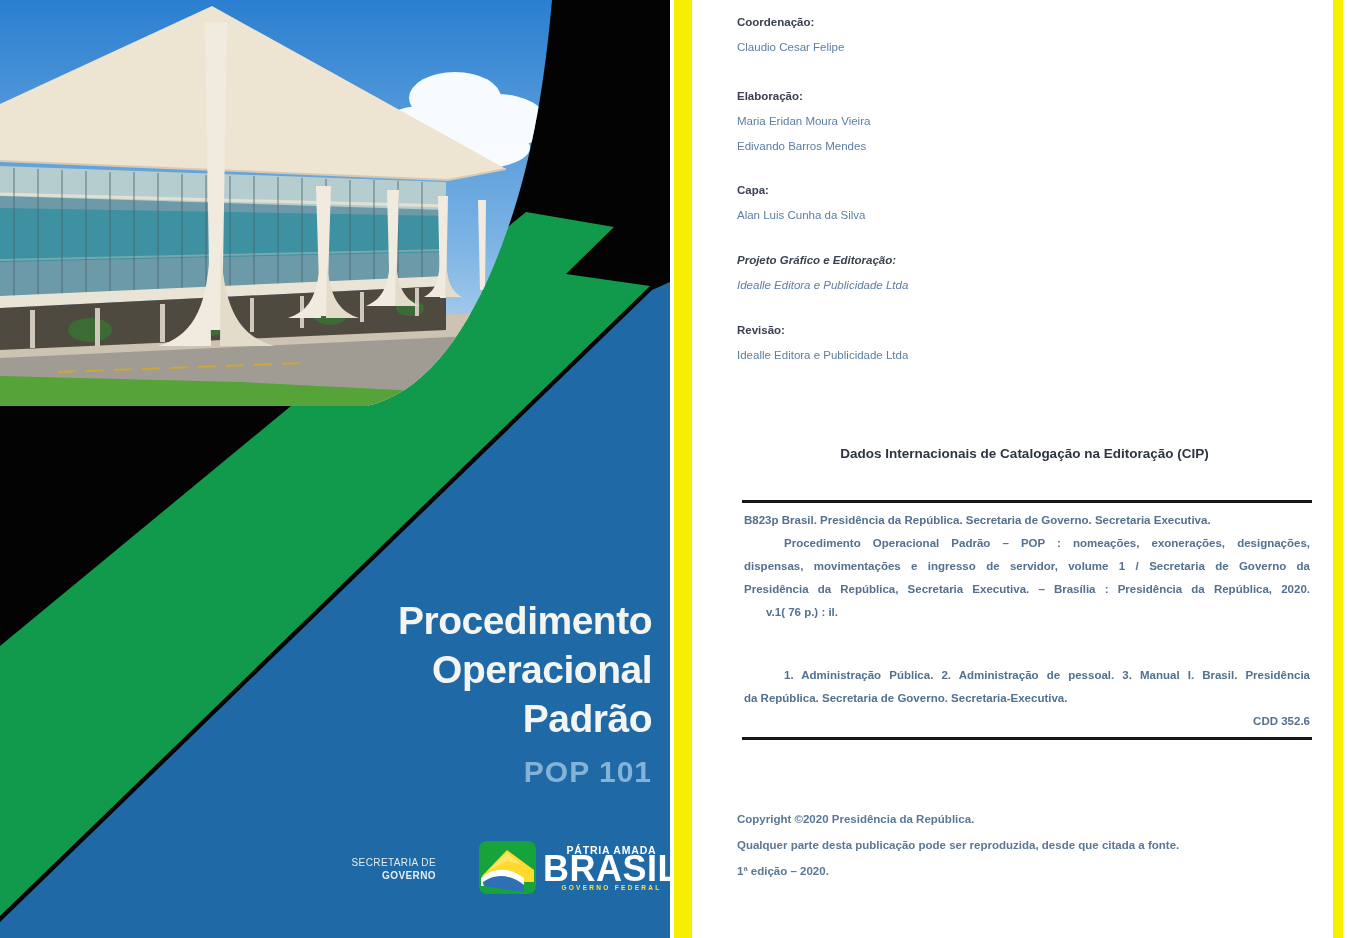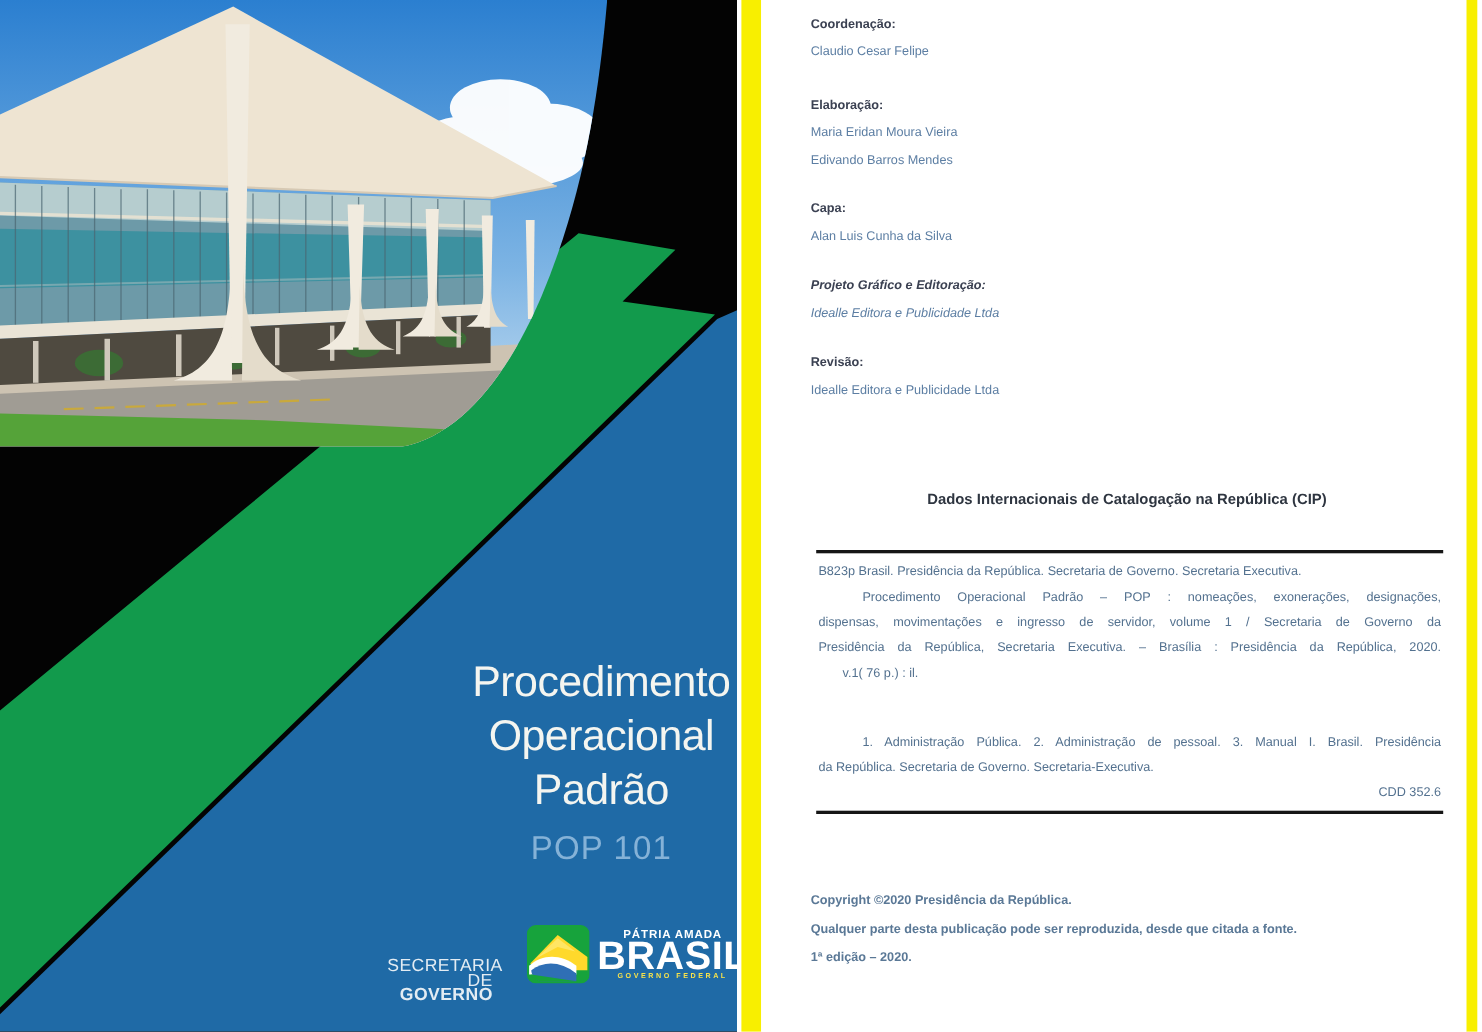--- a/index.html
+++ b/index.html
@@ -7,31 +7,31 @@
     width:1347px;height:938px;position:relative;overflow:hidden;
     background:#ffffff;font-family:"Liberation Sans", sans-serif;
     -webkit-font-smoothing:antialiased;
   }
   .page{position:absolute;top:0;height:938px;}
 
   
   .cover{left:0;width:670px;background:#000;}
   .cover svg.art{position:absolute;left:0;top:0;}
   .cover-title{
-    position:absolute;right:6px;top:596px;text-align:center;
-    color:#f4f5f0;font-weight:normal;font-size:39px;line-height:49px;
+    position:absolute;right:18px;top:596px;text-align:right;
+    color:#f4f5f0;font-weight:bold;font-size:39px;line-height:49px;
     letter-spacing:-0.5px;
   }
   .cover-title .pop{
     margin-top:13px;font-size:30px;line-height:32px;color:#85b2d7;
     letter-spacing:1px;
   }
   .sec-gov{
-    position:absolute;left:352px;top:856px;width:96px;text-align:right;
-    color:#e3ecf3;font-size:16px;line-height:13px;letter-spacing:0.4px;margin-top:16px;
+    position:absolute;left:340px;top:856px;width:96px;text-align:right;
+    color:#e3ecf3;font-size:10px;line-height:13px;letter-spacing:0.4px;
   }
   .sec-gov .b{font-weight:bold;}
   .brand-group{position:absolute;left:479px;top:841px;display:flex;text-align:center;}
   .brand-text{margin-left:7px;color:#ffffff;}
   .brand-top{font-size:10.5px;font-weight:bold;letter-spacing:0.8px;line-height:12px;margin-top:3px;}
   .brand-main{font-size:36px;font-weight:bold;line-height:26px;letter-spacing:0.5px;}
   .brand-bottom{font-size:6.5px;font-weight:bold;color:#f7e24a;letter-spacing:2.3px;line-height:8px;margin-top:2px;}
 
   
   .spine-stripe{position:absolute;top:0;left:674px;width:18px;height:938px;background:#f8ef00;}
@@ -46,21 +46,21 @@
     position:absolute;left:45px;top:446px;width:575px;text-align:center;
     font-size:13.5px;font-weight:bold;color:#2e3540;
   }
   .cip-rule{position:absolute;left:50px;width:570px;height:3px;background:#161616;}
   .rule-top{top:500px;}
   .rule-bottom{top:737px;}
   .cip-text{
     position:absolute;left:52px;top:509px;width:566px;
     font-size:11.5px;line-height:23px;color:#53718f;
   }
-  .cip-line{height:23px;white-space:nowrap;}
+  .cip-line{height:23px;white-space:nowrap;font-weight:bold;}
   .cip-line.j{white-space:normal;text-align:justify;text-align-last:justify;}
   .ind40{padding-left:40px;}
   .ind22{padding-left:22px;}
   .cip-spacer{height:40px;}
   .cip-line.right{text-align:right;}
   .copyright{
     position:absolute;left:45px;top:806px;
     font-size:11.5px;line-height:26px;color:#5a7896;font-weight:bold;
   }
 </style>
@@ -210,21 +210,21 @@
     <div class="credit-section" style="top:248px;font-style:italic;">
       <div class="credit-label">Projeto Gráfico e Editoração:</div>
       <div class="credit-name">Idealle Editora e Publicidade Ltda</div>
     </div>
 
     <div class="credit-section" style="top:318px;">
       <div class="credit-label">Revisão:</div>
       <div class="credit-name">Idealle Editora e Publicidade Ltda</div>
     </div>
 
-    <div class="cip-heading">Dados Internacionais de Catalogação na República (CIP)</div>
+    <div class="cip-heading">Dados Internacionais de Catalogação na Editoração (CIP)</div>
     <div class="cip-rule rule-top"></div>
     <div class="cip-text">
       <div class="cip-line">B823p Brasil. Presidência da República. Secretaria de Governo. Secretaria Executiva.</div>
       <div class="cip-line j ind40">Procedimento Operacional Padrão – POP : nomeações, exonerações, designações,</div>
       <div class="cip-line j">dispensas, movimentações e ingresso de servidor, volume 1 / Secretaria de Governo da</div>
       <div class="cip-line j">Presidência da República, Secretaria Executiva. – Brasília : Presidência da República, 2020.</div>
       <div class="cip-line ind22">v.1( 76 p.) : il.</div>
       <div class="cip-spacer"></div>
       <div class="cip-line j ind40">1. Administração Pública. 2. Administração de pessoal. 3. Manual I. Brasil. Presidência</div>
       <div class="cip-line">da República. Secretaria de Governo. Secretaria-Executiva.</div>

